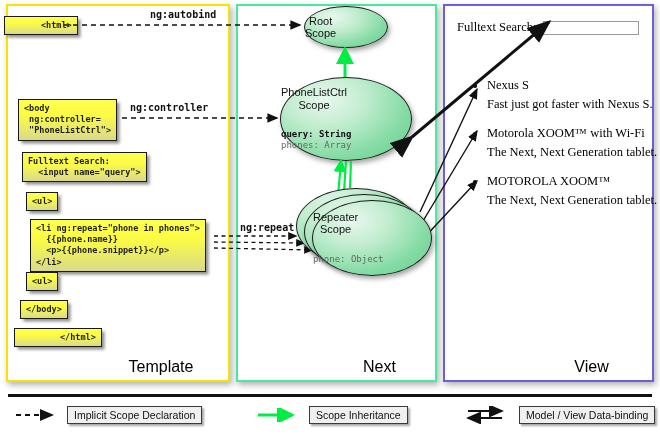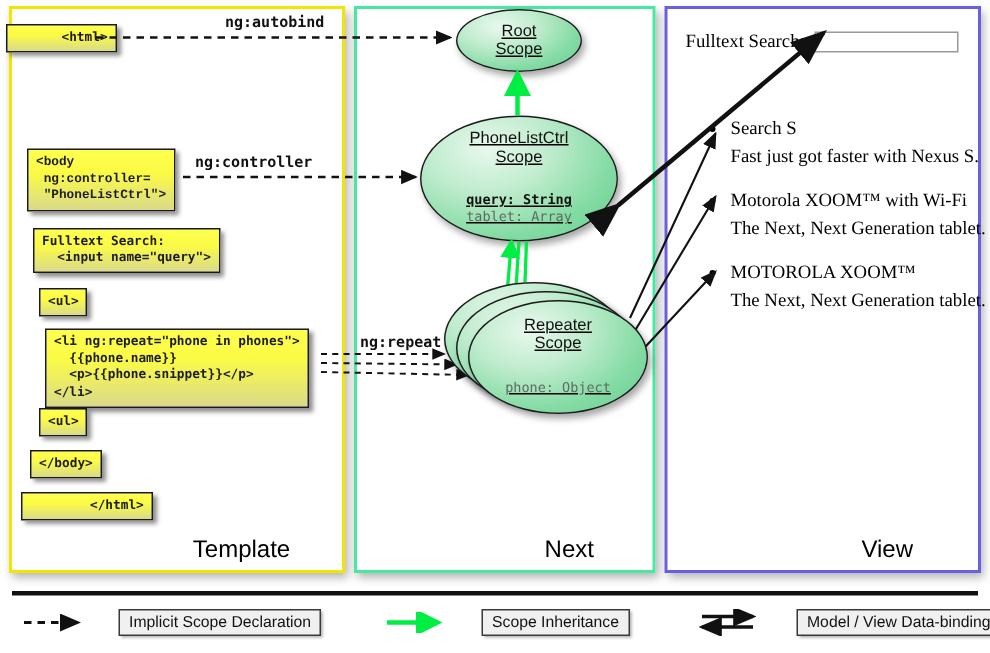--- a/index.html
+++ b/index.html
@@ -26,22 +26,22 @@
       font-family:"DejaVu Sans Mono","Liberation Mono",monospace;
       font-size:8.5px;line-height:1.32;color:#1d1d1d;
       padding:3px 5px;white-space:pre;font-weight:bold;}
 
   
   .scope{position:absolute;border-radius:50%;
       border:1.6px solid #1c1c1c;
       background:radial-gradient(ellipse at 34% 26%,
           #e9f8ee 0%,#bfeccd 34%,#84dba4 68%,#63cf8c 100%);
       box-shadow:2px 3px 5px rgba(0,0,0,.35);
-      display:flex;flex-direction:column;align-items:center;
-      justify-content:center;text-align:center;text-decoration:underline;}
+      display:flex;flex-direction:column;align-items:flex-start;
+      justify-content:center;text-align:center;}
   .scope .title{font-size:11px;color:#111;line-height:1.12;}
   .scope .props{font-family:"DejaVu Sans Mono","Liberation Mono",monospace;
       font-size:9px;line-height:1.25;margin-top:18px;}
   .prop-strong{font-weight:bold;color:#111;}
   .prop-dim{color:#5e6b62;}
 
   
   #view-inner{position:absolute;left:0;top:0;width:100%;height:100%;
       font-family:"Liberation Serif","DejaVu Serif",serif;color:#000;}
   #fulltext-row{position:absolute;left:12px;top:14px;
@@ -57,37 +57,37 @@
   
   #wires{position:absolute;left:0;top:0;width:660px;height:435px;
       pointer-events:none;}
   .edge-label{font-family:"DejaVu Sans Mono","Liberation Mono",monospace;
       font-size:10px;font-weight:bold;fill:#111;}
 
   
   #divider{position:absolute;left:8px;top:394px;width:644px;height:3px;
       background:#111;}
   #legend{position:absolute;left:0;top:402px;width:660px;height:30px;}
-  .legend-item{position:absolute;display:flex;align-items:center;gap:19px;}
+  .legend-item{position:absolute;display:flex;align-items:center;gap:7px;}
   .legend-box{border:1.5px solid #3a3a3a;background:#f0f0f0;
       box-shadow:1.5px 1.5px 2px rgba(0,0,0,.35);
       font-size:10.5px;color:#111;padding:2px 6px;white-space:nowrap;}
 </style>
 </head>
 <body>
 
 <div id="stage">
 
   <div class="panel" id="panel-template">
     <div class="panel-label">Template</div>
   </div>
 
   <div class="codebox" style="left:4px;top:16px;padding-left:36px;">&lt;html&gt;</div>
 
-  <div class="codebox" style="left:18px;top:99px;font-family:Liberation Mono, monospace;">&lt;body
+  <div class="codebox" style="left:18px;top:99px;">&lt;body
  ng:controller=
  "PhoneListCtrl"&gt;</div>
 
   <div class="codebox" style="left:22px;top:152px;">Fulltext Search:
   &lt;input name="query"&gt;</div>
 
   <div class="codebox" style="left:26px;top:192px;">&lt;ul&gt;</div>
 
   <div class="codebox" style="left:30px;top:219px;">&lt;li ng:repeat="phone in phones"&gt;
   {{phone.name}}
@@ -105,42 +105,42 @@
   </div>
 
   <div class="scope" style="left:304px;top:6px;width:82px;height:40px;">
     <div class="title">Root<br>Scope</div>
   </div>
 
   <div class="scope" style="left:280px;top:77px;width:130px;height:82px;">
     <div class="title">PhoneListCtrl<br>Scope</div>
     <div class="props">
       <div class="prop-strong">query: String</div>
-      <div class="prop-dim">tablet: Array</div>
+      <div class="prop-dim">phones: Array</div>
     </div>
   </div>
 
   <div class="scope" style="left:296px;top:188px;width:118px;height:74px;z-index:1;"></div>
   <div class="scope" style="left:304px;top:194px;width:118px;height:74px;z-index:2;"></div>
   <div class="scope" style="left:312px;top:200px;width:118px;height:74px;z-index:3;">
     <div class="title">Repeater<br>Scope</div>
     <div class="props">
       <div class="prop-dim">phone: Object</div>
     </div>
   </div>
 
   <div class="panel" id="panel-view">
     <div id="view-inner">
       <div id="fulltext-row">
         <span id="fulltext-label">Fulltext Search:</span>
         <input id="search-input" type="text" placeholder="" style="">
       </div>
       <ul id="phone-list">
         <li>
-          <span>Search S</span>
+          <span>Nexus S</span>
           <div class="snippet">Fast just got faster with Nexus S.</div>
         </li>
         <li>
           <span>Motorola XOOM™ with Wi-Fi</span>
           <div class="snippet">The Next, Next Generation tablet.</div>
         </li>
         <li>
           <span>MOTOROLA XOOM™</span>
           <div class="snippet">The Next, Next Generation tablet.</div>
         </li>

